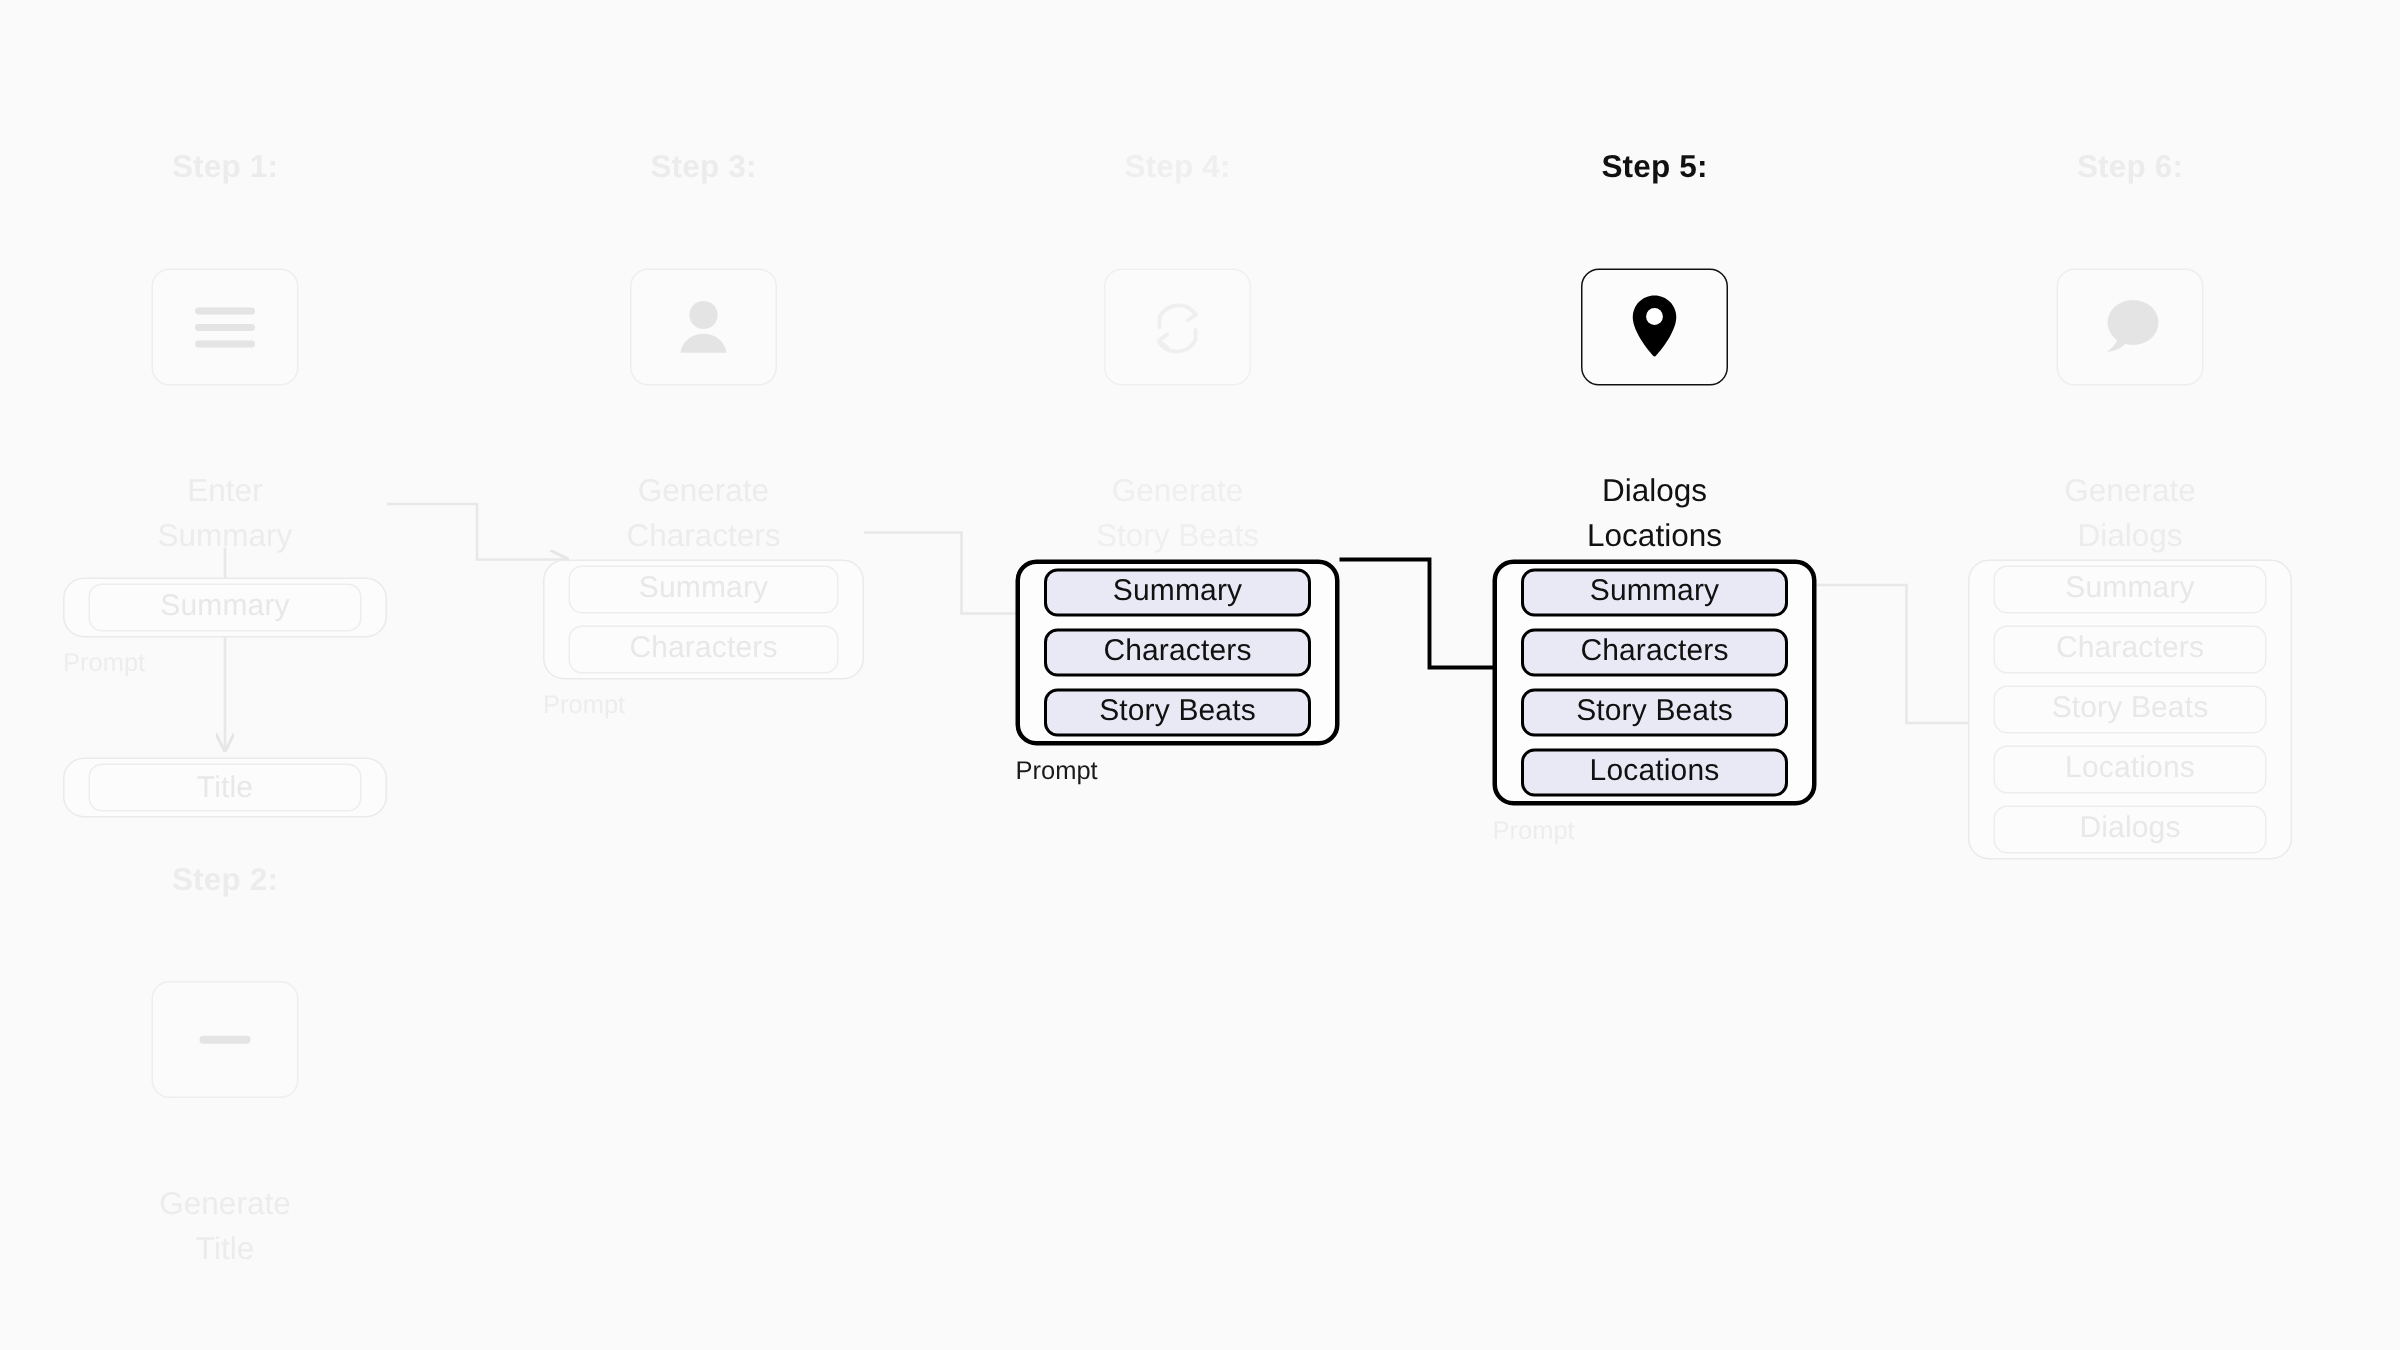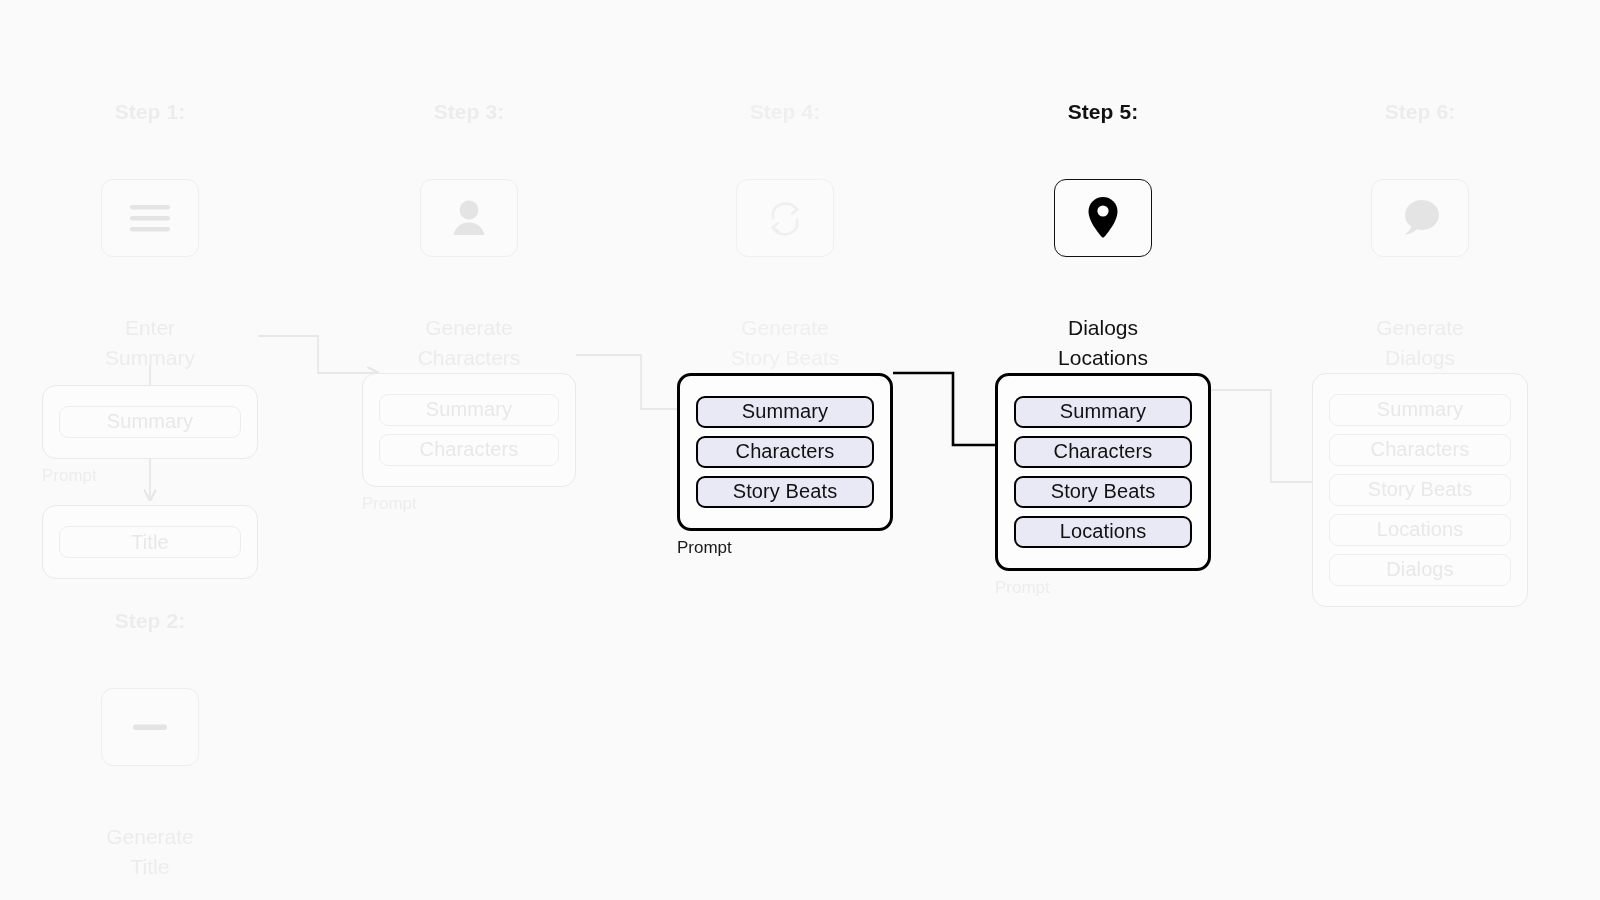--- a/index.html
+++ b/index.html
@@ -30,21 +30,21 @@
     display:flex; align-items:center; justify-content:center;
     background:#fbfbfb;
   }
   .icon-box svg { display:block; }
   .step-title {
     margin-top:12px; font-size:21px; line-height:1.42; text-align:center;
     white-space:pre-line;
   }
 
   .prompt-box {
-    border-radius:14px; padding:20px 16px;
+    border-radius:14px; padding:3px 16px;
     display:flex; flex-direction:column; gap:8px;
     background:#fcfcfc;
   }
   .chip {
     border-radius:9px; height:32px;
     display:flex; align-items:center; justify-content:center;
     font-size:20px; letter-spacing:.1px; white-space:nowrap;
   }
   .prompt-caption {
     font-size:17px; margin-top:7px;

